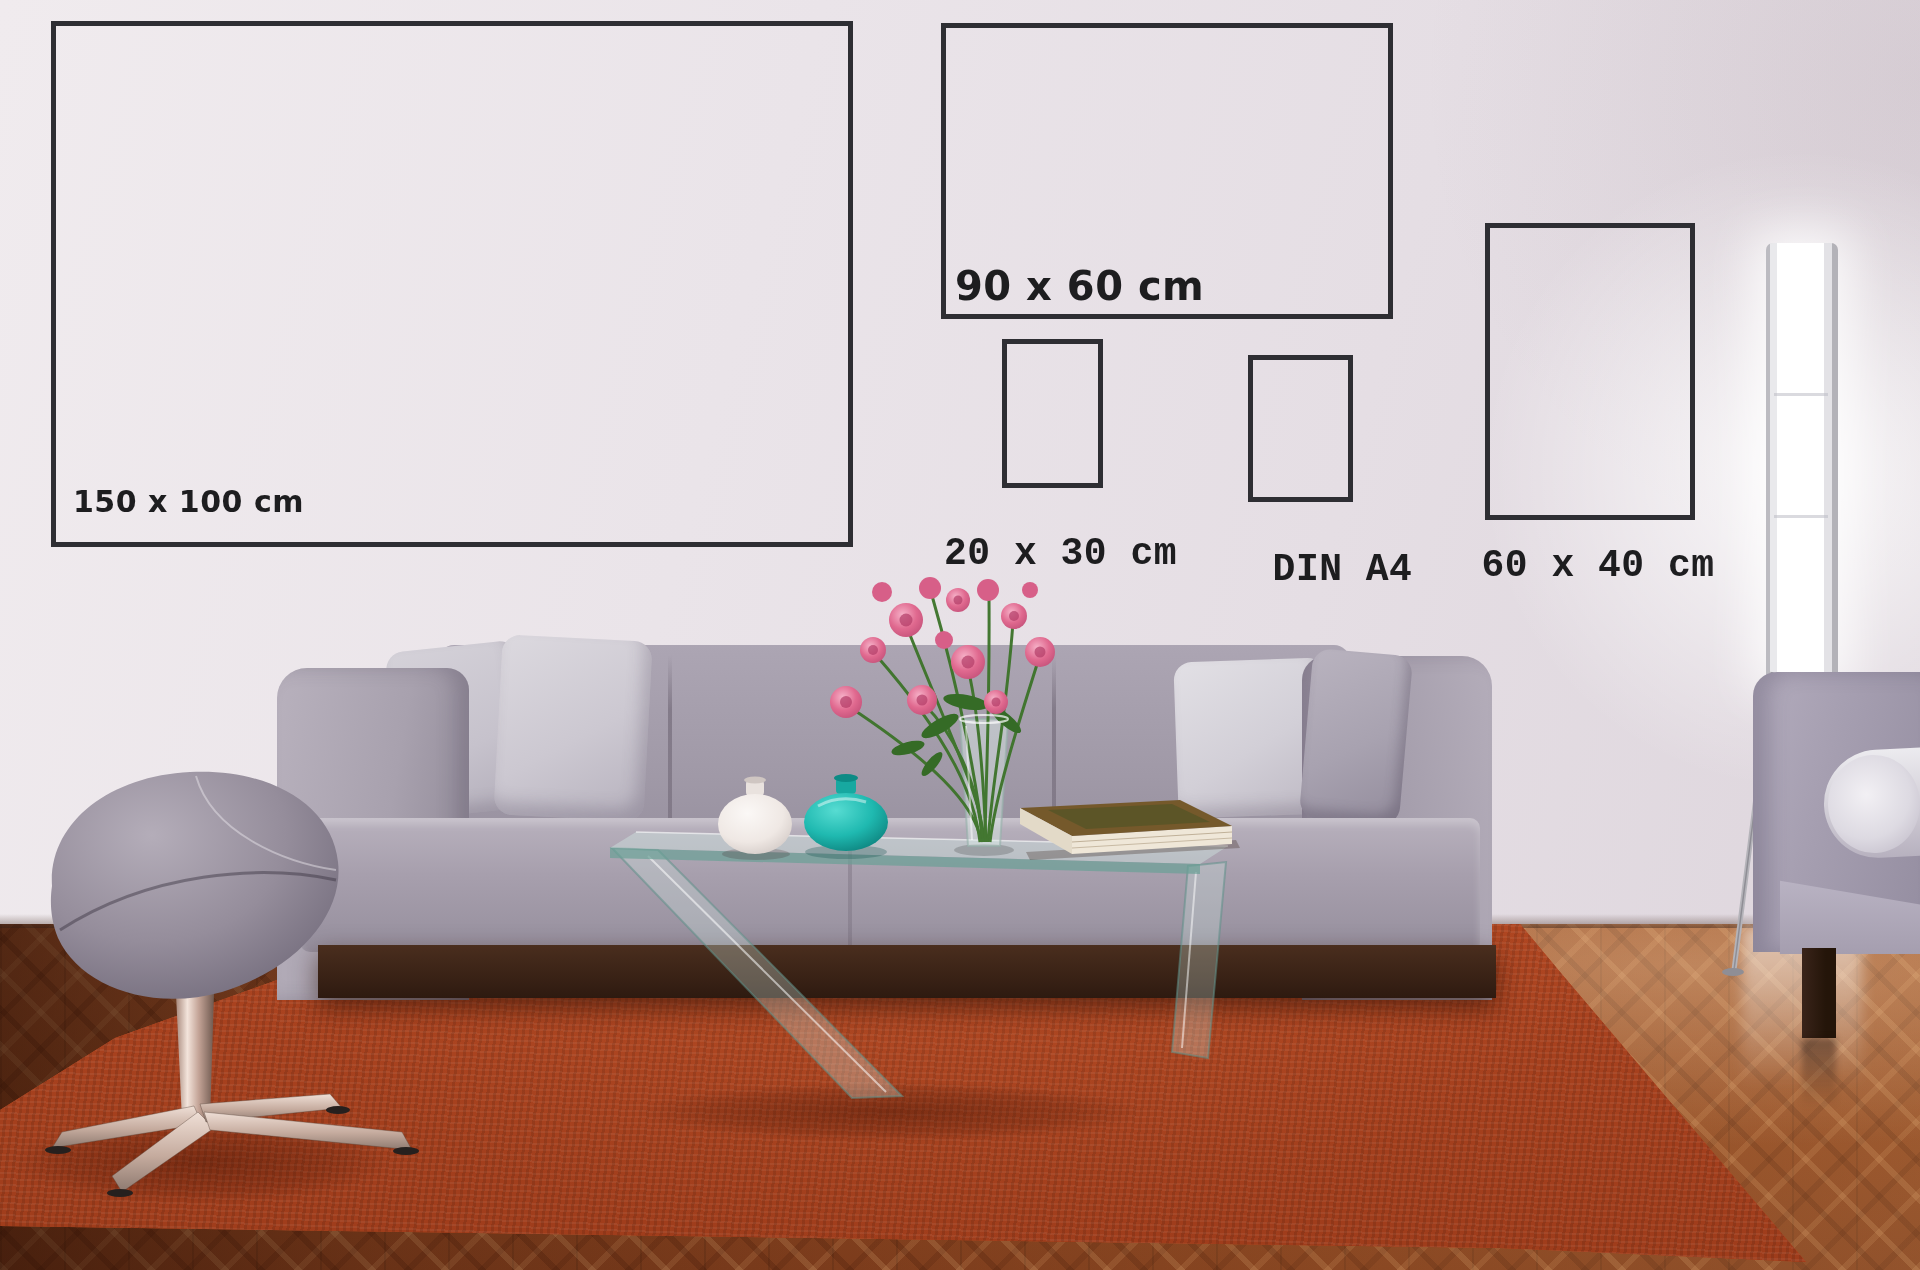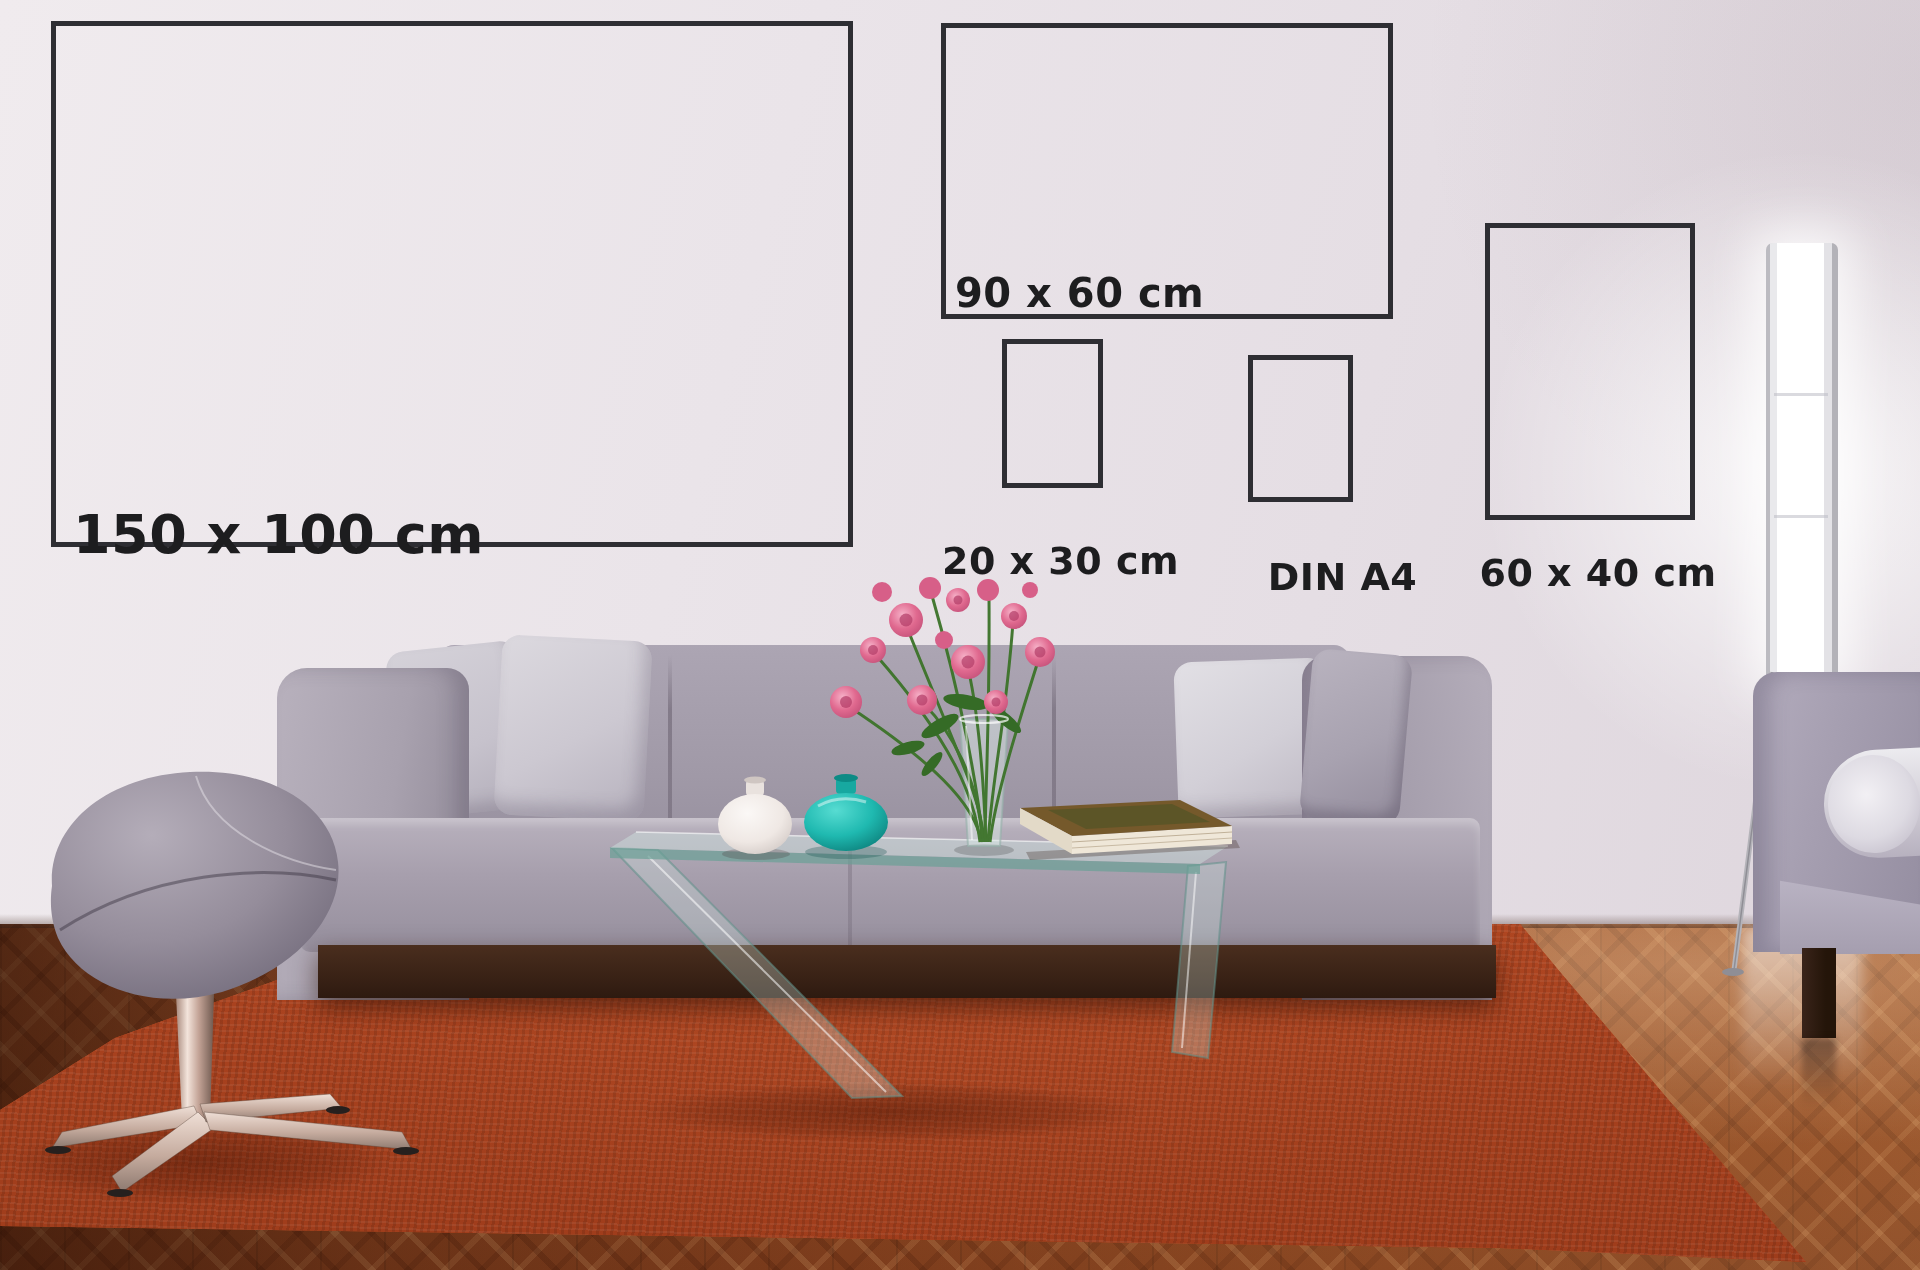--- a/index.html
+++ b/index.html
@@ -44,22 +44,22 @@
     clip-path:polygon(0px 1110px,115px 1038px,277px 980px,480px 926px,1520px 924px,1560px 972px,1806px 1262px,1500px 1248px,0px 1226px);
     background-color:#b8481f;
     background-image:
       radial-gradient(ellipse at 48% 28%, rgba(255,140,80,0.28), rgba(255,140,80,0) 70%),
       repeating-linear-gradient(97deg, rgba(0,0,0,0.10) 0 3px, rgba(0,0,0,0) 3px 7px),
       repeating-linear-gradient(2deg, rgba(255,255,255,0.06) 0 2px, rgba(0,0,0,0) 2px 6px),
       linear-gradient(180deg,#c2552b 0%,#bb4c25 45%,#9e3c1b 100%);
   }
   
   .size-frame{position:absolute;border-style:solid;background:transparent;}
-  .size-label{position:absolute;font-weight:bold;line-height:1.16;letter-spacing:0.5px;white-space:nowrap;margin-top:7px;}
-  .size-label.centered{text-align:center;}
+  .size-label{position:absolute;font-weight:bold;line-height:1.16;letter-spacing:0.5px;white-space:nowrap;}
+  .size-label.centered{text-align:center;font-family:Liberation Mono, monospace;}
   
   .lamp-column{
     position:absolute;left:1766px;top:243px;width:72px;height:436px;
     border-radius:7px 7px 0 0;
     background:linear-gradient(90deg,#bcbbc1 0 4px,#e9e9ec 4px 11px,#ffffff 11px 58px,#e3e2e6 58px 66px,#b3b2b8 66px 72px);
     box-shadow:0 0 48px 14px rgba(255,255,255,0.80);
   }
   .lamp-seg{position:absolute;left:8px;width:54px;height:3px;background:rgba(188,188,196,0.55);}
   
   .sofa-back{
@@ -134,21 +134,21 @@
 </style>
 </head>
 <body>
 
 <div id="stage">
 
   <div class="wall"></div>
 
   <div id="frames-layer">
       <div class="size-frame" style="left: 51px; top: 21px; width: 802px; height: 526px; border-width: 5px; border-color: rgb(46, 46, 51);"></div>
-      <div class="size-label" style="font-size: 54px; color: rgb(29, 29, 31); top: 497px; left: 73px;">
+      <div class="size-label" style="font-size: 30px; color: rgb(29, 29, 31); top: 485px; left: 73px;">
         <div>150 x 100 cm</div>
       </div>
       <div class="size-frame" style="left: 941px; top: 23px; width: 452px; height: 296px; border-width: 5px; border-color: rgb(46, 46, 51);"></div>
       <div class="size-label" style="font-size: 40px; color: rgb(29, 29, 31); top: 263px; left: 955px;">
         <div>90 x 60 cm</div>
       </div>
       <div class="size-frame" style="left: 1002px; top: 339px; width: 101px; height: 149px; border-width: 5px; border-color: rgb(46, 46, 51);"></div>
       <div class="size-label centered" style="font-size: 38px; color: rgb(29, 29, 31); top: 532px; left: 1060.5px; transform: translateX(-50%);">
         <div>20 x 30 cm</div>
       </div>

